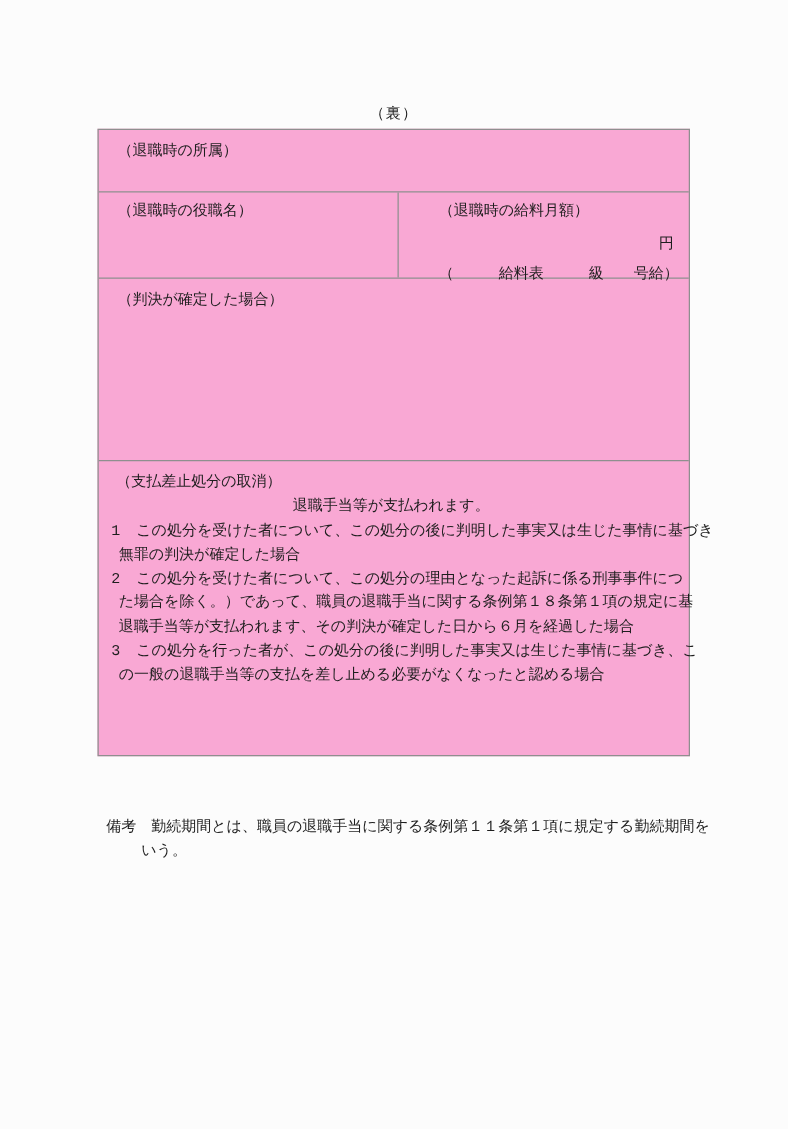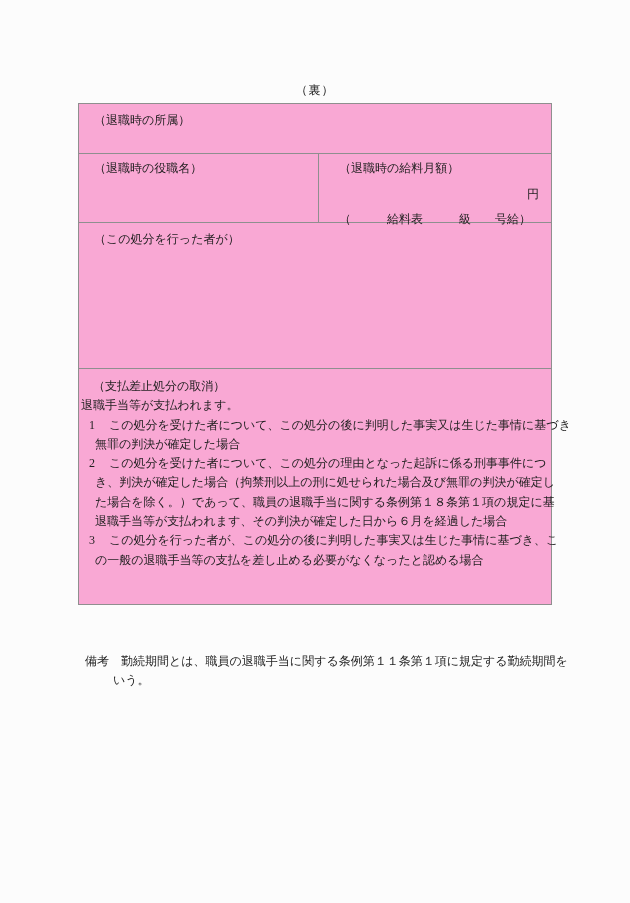--- a/index.html
+++ b/index.html
@@ -22,37 +22,37 @@
   }
   .form-table {
     position: absolute;
     left: 78px; top: 103px;
     width: 474px; height: 502px;
     border: 1px solid #8f8f8f;
     background: #f9a8d4;
   }
   .row { width: 100%; }
   .row-affiliation { height: 50px; border-bottom: 1px solid #8f8f8f; }
-  .row-position-salary { height: 69px; border-bottom: 1px solid #8f8f8f; display: flex; }
+  .row-position-salary { height: 69px; border-bottom: 1px solid #8f8f8f; display: flex; gap: 12px; }
   .row-reason { height: 146px; border-bottom: 1px solid #8f8f8f; }
   .row-cancel { height: 235px; padding: 8px 6px 0 2px; }
   .cell-left {
     width: 240px; flex: none;
     border-right: 1px solid #8f8f8f;
   }
   .cell-right { flex: 1; }
   .cell-label { padding: 7px 0 0 15px; }
   .cell-label-tight { padding: 5px 0 0 15px; }
   .cell-label-right { padding: 5px 0 0 20px; }
   .yen-line { text-align: right; padding-right: 12px; margin-top: 7px; }
   .salary-scale-line { padding-left: 20px; margin-top: 5px; }
-  .line { white-space: pre; }
+  .line { white-space: pre; font-family: Liberation Mono, monospace; }
   .l-label { padding-left: 12px; }
   .l-pfirst { padding-left: 12px; }
-  .l-flush { padding-left: 0; }
+  .l-flush { padding-left: 0; text-align: center; }
   .l-item { padding-left: 8px; display: flex; }
   .item-no { width: 20px; flex: none; }
   .l-cont { padding-left: 14px; }
   .note {
     position: absolute;
     left: 85px; top: 620px;
     width: 490px;
   }
   .note-line1 { display: flex; margin-top: 32px; }
   .note-label { flex: none; }
@@ -75,38 +75,37 @@
       <div class="cell-label-tight">（退職時の役職名）</div>
     </div>
     <div class="cell-right">
       <div class="cell-label-right">（退職時の給料月額）</div>
       <div class="yen-line">円</div>
       <div class="salary-scale-line line">（　　　給料表　　　級　　号給）</div>
     </div>
   </div>
 
   <div class="row row-reason">
-    <div class="cell-label">（この処分を行った者が）</div>
+    <div class="cell-label">（判決が確定した場合）</div>
   </div>
 
   <div class="row row-cancel">
     <div class="line l-label">（支払差止処分の取消）</div>
     <div class="line l-flush">退職手当等が支払われます。</div>
 
     <div class="line l-item">
       <span class="item-no">1</span>
       <span>この処分を受けた者について、この処分の後に判明した事実又は生じた事情に基づき</span>
     </div>
     <div class="line l-cont">無罪の判決が確定した場合</div>
 
     <div class="line l-item">
       <span class="item-no">2</span>
       <span>この処分を受けた者について、この処分の理由となった起訴に係る刑事事件につ</span>
     </div>
-    <div class="line l-cont">き、判決が確定した場合（拘禁刑以上の刑に処せられた場合及び無罪の判決が確定し</div>
     <div class="line l-cont">た場合を除く。）であって、職員の退職手当に関する条例第１８条第１項の規定に基</div>
     <div class="line l-cont">退職手当等が支払われます、その判決が確定した日から６月を経過した場合</div>
 
     <div class="line l-item">
       <span class="item-no">3</span>
       <span>この処分を行った者が、この処分の後に判明した事実又は生じた事情に基づき、こ</span>
     </div>
     <div class="line l-cont">の一般の退職手当等の支払を差し止める必要がなくなったと認める場合</div>
   </div>
 

